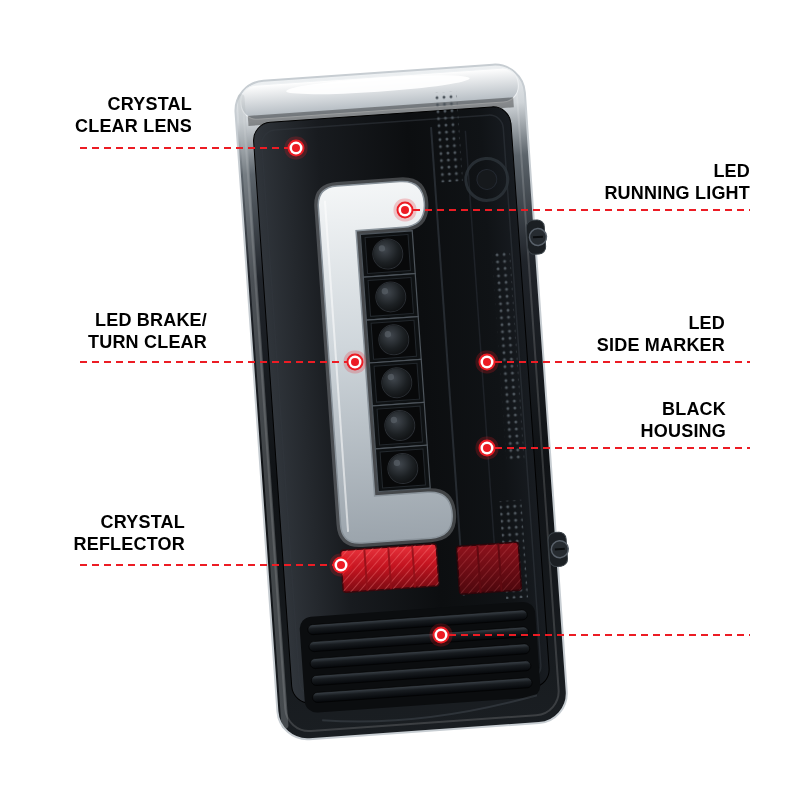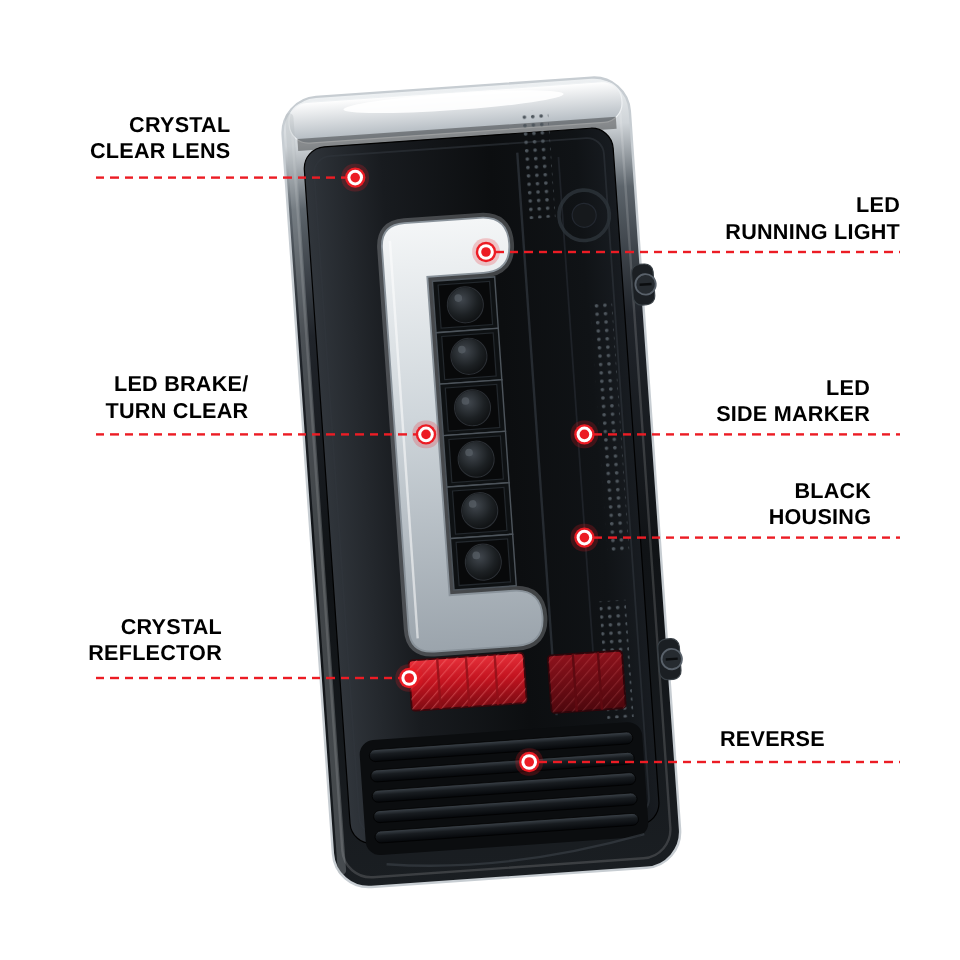--- a/index.html
+++ b/index.html
@@ -208,17 +208,16 @@
   <div class="callout alignright" style="left:526px;top:399px;width:200px;">BLACK
 HOUSING</div>
   <div class="dash" style="left:495px;top:447px;width:255px;"></div>
   <div class="dot" style="left:483px;top:444px;"></div>
 
   <div class="callout alignright" style="left:60px;top:512px;width:125px;">CRYSTAL
 REFLECTOR</div>
   <div class="dash" style="left:80px;top:564px;width:253px;"></div>
   <div class="dot" style="left:337px;top:561px;"></div>
 
-  <div class="callout" style="left:600px;top:606px;width:150px;">REVERSE</div>
   <div class="dash" style="left:449px;top:634px;width:301px;"></div>
   <div class="dot" style="left:437px;top:631px;"></div>
 
 </div>
 
 </body></html>

